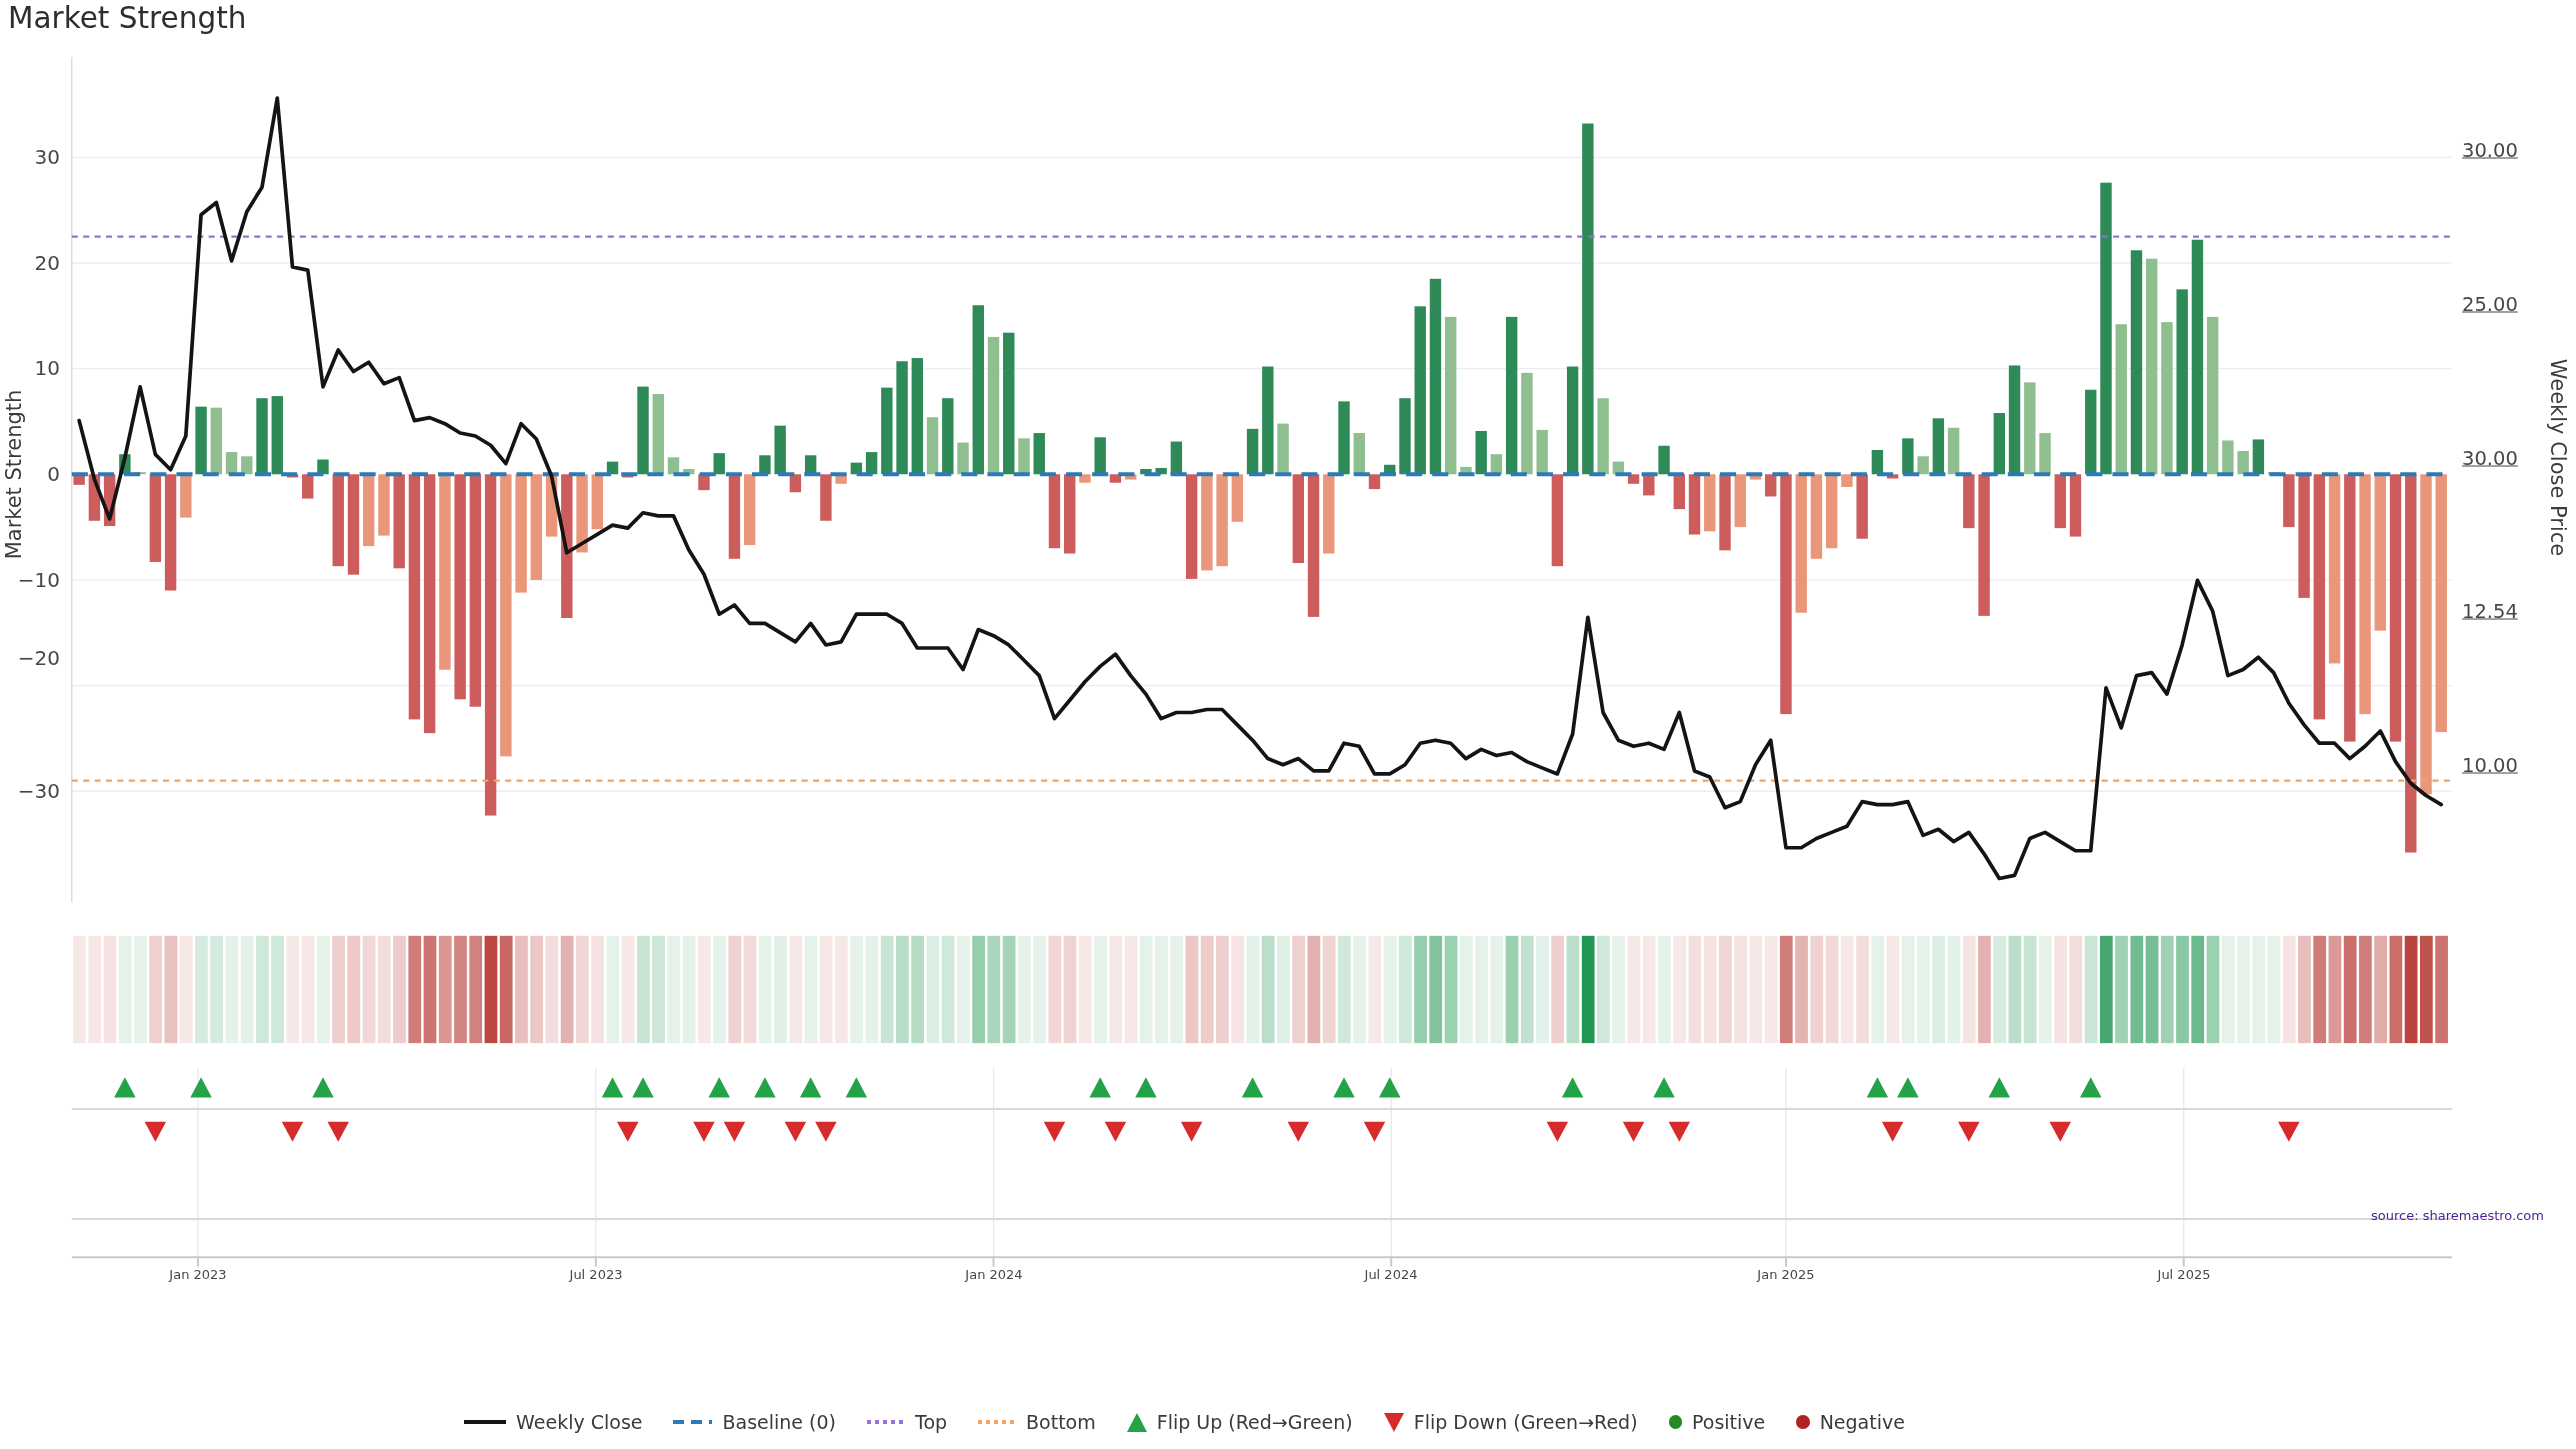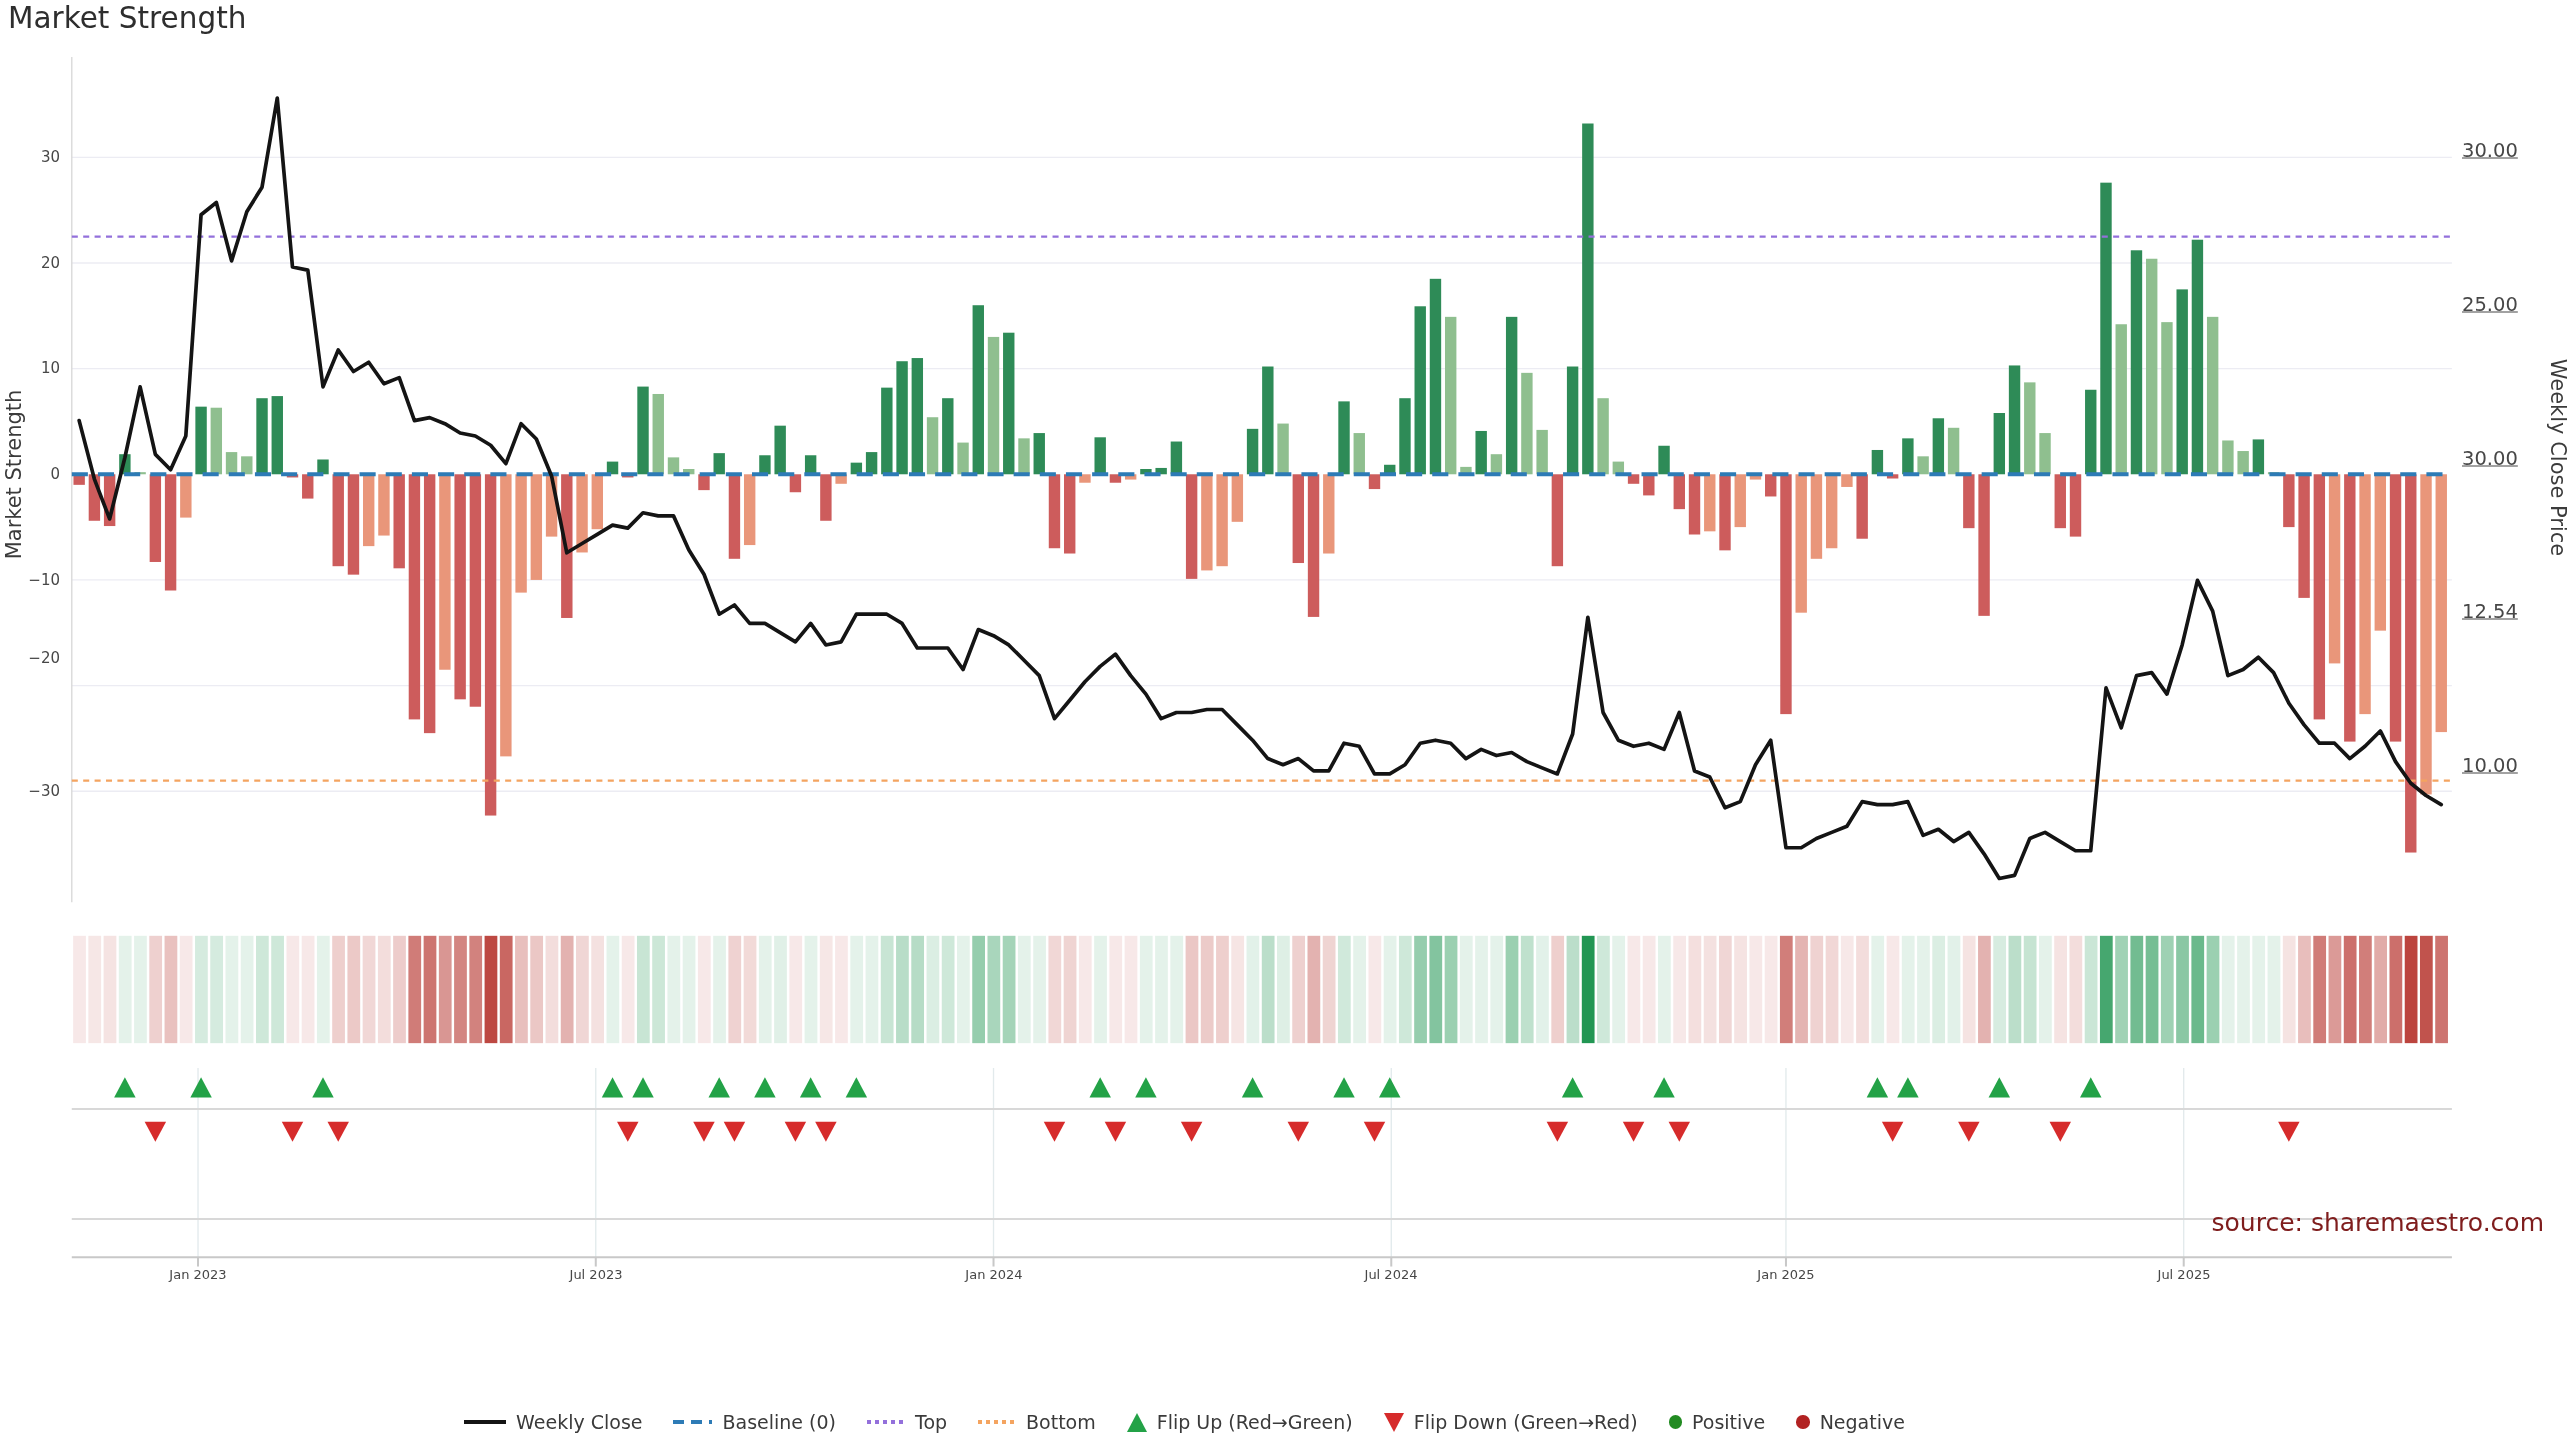--- a/index.html
+++ b/index.html
@@ -3,24 +3,24 @@
 <meta charset="utf-8">
 <style>
   html,body{margin:0;padding:0;background:#fff;}
   .stage{position:relative;width:2576px;height:1449px;background:#fff;overflow:hidden;
          font-family:"DejaVu Sans","Liberation Sans",sans-serif;}
   .title{position:absolute;left:8px;top:1.3px;font-size:29.5px;color:#2e2e2e;}
   .ax-title-left{position:absolute;left:-82px;top:461px;width:195px;height:27px;text-align:center;
          font-size:21px;color:#3b3b3b;transform:rotate(-90deg);}
   .ax-title-right{position:absolute;left:2450px;top:444px;width:212px;height:27px;text-align:center;
          font-size:21px;color:#3b3b3b;transform:rotate(90deg);}
-  .ytick{position:absolute;left:0;width:60px;text-align:right;font-size:15px;color:#474747;transform:translateY(-50%);}
+  .ytick{position:absolute;left:0;width:60px;text-align:right;font-size:20px;color:#474747;transform:translateY(-50%);}
   .rtick{position:absolute;left:2462px;font-size:19.5px;color:#474747;transform:translateY(-50%);text-decoration:underline;}
   .xtick{position:absolute;top:1267px;font-size:13px;color:#474747;transform:translateX(-50%);white-space:nowrap;}
-  .source{position:absolute;top:1208px;right:32px;font-size:25px;color:#7f1d1d;margin-left:48px;}
+  .source{position:absolute;top:1208px;right:32px;font-size:13px;color:#4c1d95;margin-left:48px;}
   .legend{position:absolute;top:1411px;left:0;width:2369px;display:flex;justify-content:center;
           align-items:center;gap:31px;}
   .li{display:flex;align-items:center;gap:10px;font-size:19px;color:#3a3a3a;white-space:nowrap;}
   .sw-line{width:42px;height:3.4px;background:#141414;}
   .sw-dash{width:39px;height:3.4px;background:repeating-linear-gradient(90deg,#2D7BB6 0 10.7px,rgba(0,0,0,0) 10.7px 18px);}
   .sw-dots-p{width:38px;height:3.4px;background:repeating-linear-gradient(90deg,#9370DB 0 4px,rgba(0,0,0,0) 4px 8px);}
   .sw-dots-o{width:38px;height:3.4px;background:repeating-linear-gradient(90deg,#F4A460 0 4px,rgba(0,0,0,0) 4px 8px);}
   .sw-tri-up{width:0;height:0;border-left:10.7px solid transparent;border-right:10.7px solid transparent;border-bottom:19px solid #23A247;}
   .sw-tri-dn{width:0;height:0;border-left:10.7px solid transparent;border-right:10.7px solid transparent;border-top:19px solid #D62B2B;}
   .sw-dot-g{width:13.4px;height:13.4px;border-radius:50%;background:#228B22;}

